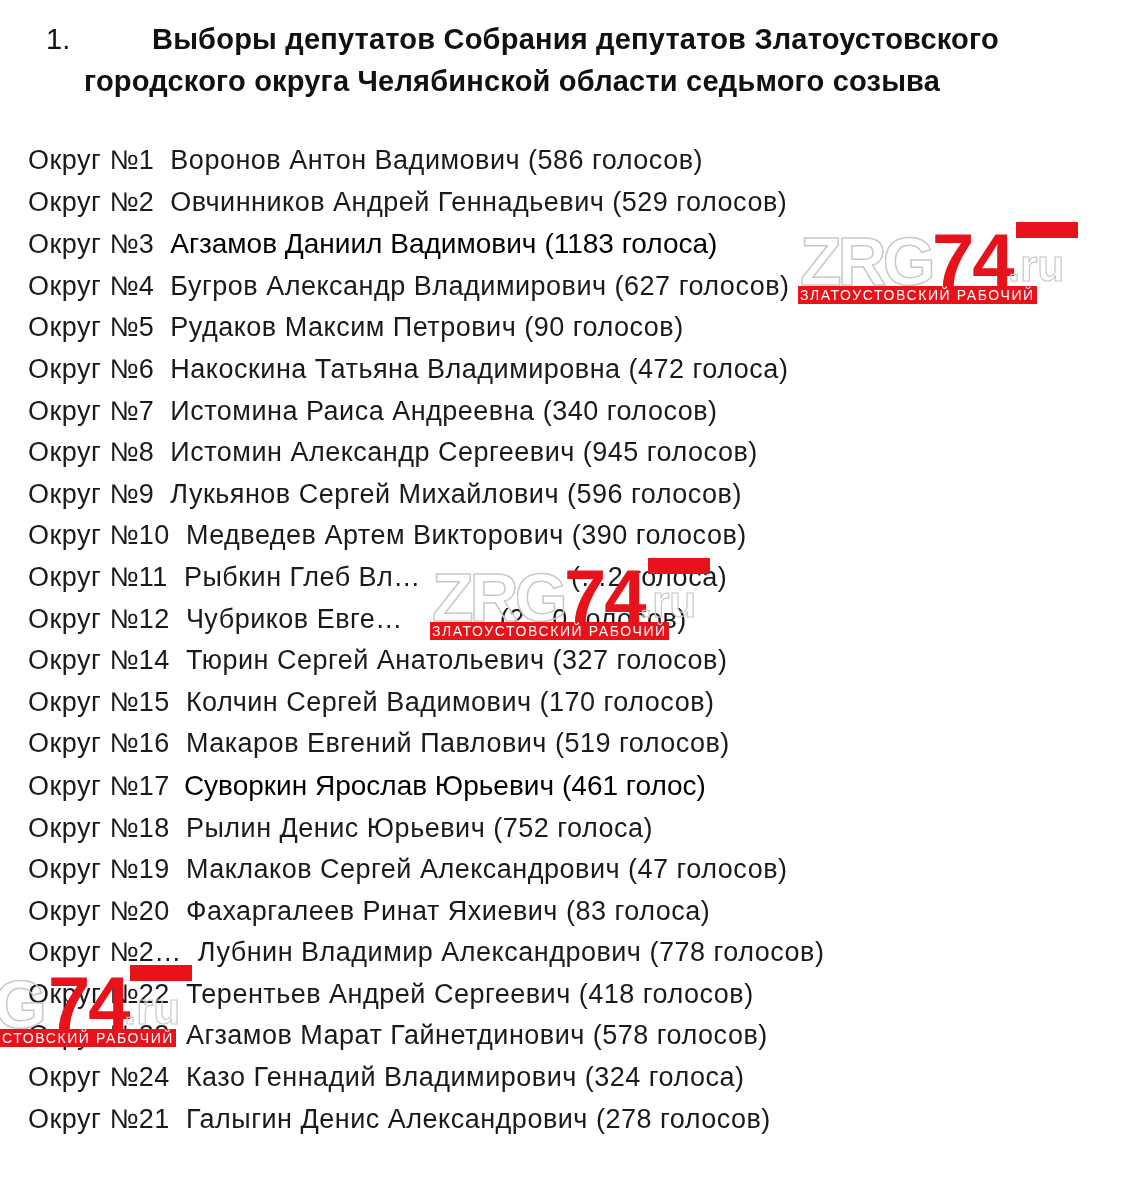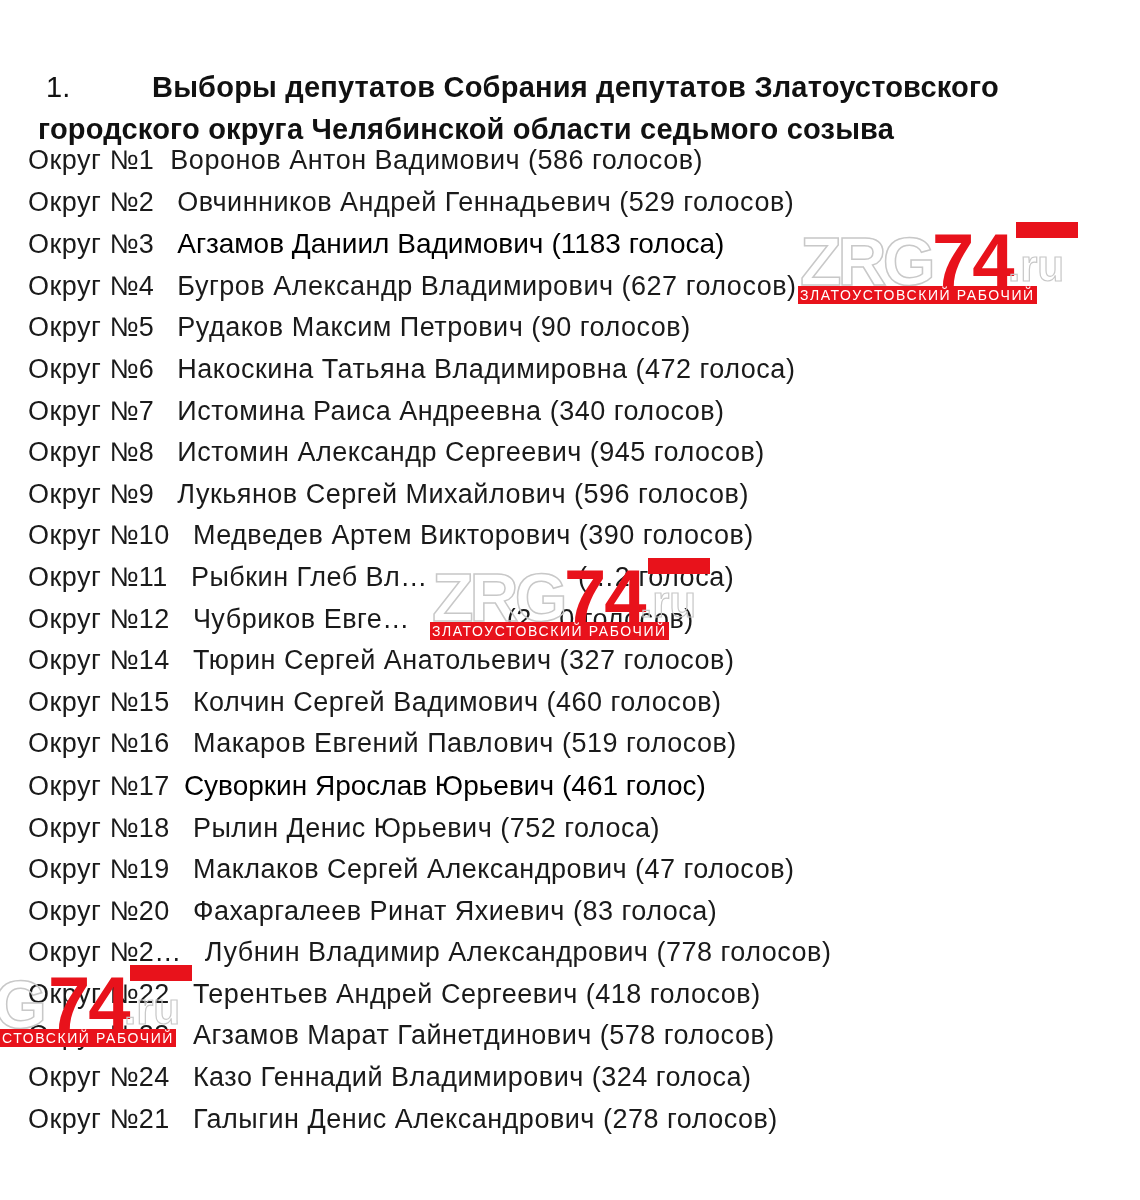--- a/index.html
+++ b/index.html
@@ -1,26 +1,26 @@
 <!DOCTYPE html>
 <html><head>
 <meta charset="utf-8">
 <style>
   html, body { margin:0; padding:0; background:#ffffff; }
   body { width:1140px; height:1200px; position:relative; overflow:hidden;
          font-family:"Liberation Sans", "DejaVu Sans", sans-serif; color:#1a1a1a; }
   .title-block { position:absolute; left:0; top:18px; width:1140px; }
   .title-line { font-weight:bold; font-size:29px; line-height:42px; color:#111; white-space:nowrap; letter-spacing:0.2px; }
-  .title-line.l1 { padding-left:46px;margin-top:48px; }
+  .title-line.l1 { padding-left:46px; }
   .title-line.l1 .num { font-weight:normal; display:inline-block; width:106px; }
-  .title-line.l2 { padding-left:38px; }
+  .title-line.l2 { padding-left:84px; }
   .list { position:absolute; left:28px; top:140px; }
   .row { font-size:27px; line-height:41.6px; white-space:nowrap; letter-spacing:0.5px; }
   .row .district { }
-  .row .name { margin-left:23px; }
+  .row .name { margin-left:16px; }
   .row .votes { margin-left:8px; }
   .row.alt .name, .row.alt .votes { color:#000; font-size:28px; letter-spacing:0; }
   .wm { position:absolute; }
   .wm .zrg { position:absolute; font-weight:bold; font-size:68px; line-height:70px; color:transparent;
              -webkit-text-stroke:1.5px #c8c8c8; letter-spacing:-4px; }
   .wm .n74 { position:absolute; font-weight:bold; font-size:76px; line-height:70px; color:#e8121b; letter-spacing:-2px; }
   .wm .bar { position:absolute; background:#e8121b; }
   .wm .ru { position:absolute; font-weight:bold; font-size:44px; line-height:44px; color:transparent; -webkit-text-stroke:1.2px #c8c8c8; }
   .wm .banner { position:absolute; background:#e8121b; color:#fff; font-weight:normal; font-size:14px;
                 line-height:18px; letter-spacing:1.6px; padding:0 2px; white-space:nowrap; }
@@ -40,21 +40,21 @@
   <div class="row"><span class="district">Округ №4</span><span class="name">Бугров Александр Владимирович</span><span class="votes">(627 голосов)</span></div>
   <div class="row"><span class="district">Округ №5</span><span class="name">Рудаков Максим Петрович</span><span class="votes">(90 голосов)</span></div>
   <div class="row"><span class="district">Округ №6</span><span class="name">Накоскина Татьяна Владимировна</span><span class="votes">(472 голоса)</span></div>
   <div class="row"><span class="district">Округ №7</span><span class="name">Истомина Раиса Андреевна</span><span class="votes">(340 голосов)</span></div>
   <div class="row"><span class="district">Округ №8</span><span class="name">Истомин Александр Сергеевич</span><span class="votes">(945 голосов)</span></div>
   <div class="row"><span class="district">Округ №9</span><span class="name">Лукьянов Сергей Михайлович</span><span class="votes">(596 голосов)</span></div>
   <div class="row"><span class="district">Округ №10</span><span class="name">Медведев Артем Викторович</span><span class="votes">(390 голосов)</span></div>
   <div class="row"><span class="district">Округ №11</span><span class="name">Рыбкин Глеб Вл…</span><span class="votes" style="margin-left:150px">(…2 голоса)</span></div>
   <div class="row"><span class="district">Округ №12</span><span class="name">Чубриков Евге…</span><span class="votes" style="margin-left:97px">(2…0 голосов)</span></div>
   <div class="row"><span class="district">Округ №14</span><span class="name">Тюрин Сергей Анатольевич</span><span class="votes">(327 голосов)</span></div>
-  <div class="row"><span class="district">Округ №15</span><span class="name">Колчин Сергей Вадимович</span><span class="votes">(460 голосов)</span></div>
+  <div class="row"><span class="district">Округ №15</span><span class="name">Колчин Сергей Вадимович</span><span class="votes">(170 голосов)</span></div>
   <div class="row"><span class="district">Округ №16</span><span class="name">Макаров Евгений Павлович</span><span class="votes">(519 голосов)</span></div>
   <div class="row alt"><span class="district">Округ №17</span><span class="name" style="margin-left:14px">Суворкин Ярослав Юрьевич</span><span class="votes">(461 голос)</span></div>
   <div class="row"><span class="district">Округ №18</span><span class="name">Рылин Денис Юрьевич</span><span class="votes">(752 голоса)</span></div>
   <div class="row"><span class="district">Округ №19</span><span class="name">Маклаков Сергей Александрович</span><span class="votes">(47 голосов)</span></div>
   <div class="row"><span class="district">Округ №20</span><span class="name">Фахаргалеев Ринат Яхиевич</span><span class="votes">(83 голоса)</span></div>
   <div class="row"><span class="district">Округ №2…</span><span class="name">Лубнин Владимир Александрович</span><span class="votes">(778 голосов)</span></div>
   <div class="row"><span class="district">Округ №22</span><span class="name">Терентьев Андрей Сергеевич</span><span class="votes">(418 голосов)</span></div>
   <div class="row"><span class="district">Округ №23</span><span class="name">Агзамов Марат Гайнетдинович</span><span class="votes">(578 голосов)</span></div>
   <div class="row"><span class="district">Округ №24</span><span class="name">Казо Геннадий Владимирович</span><span class="votes">(324 голоса)</span></div>
   <div class="row"><span class="district">Округ №21</span><span class="name">Галыгин Денис Александрович</span><span class="votes">(278 голосов)</span></div>

